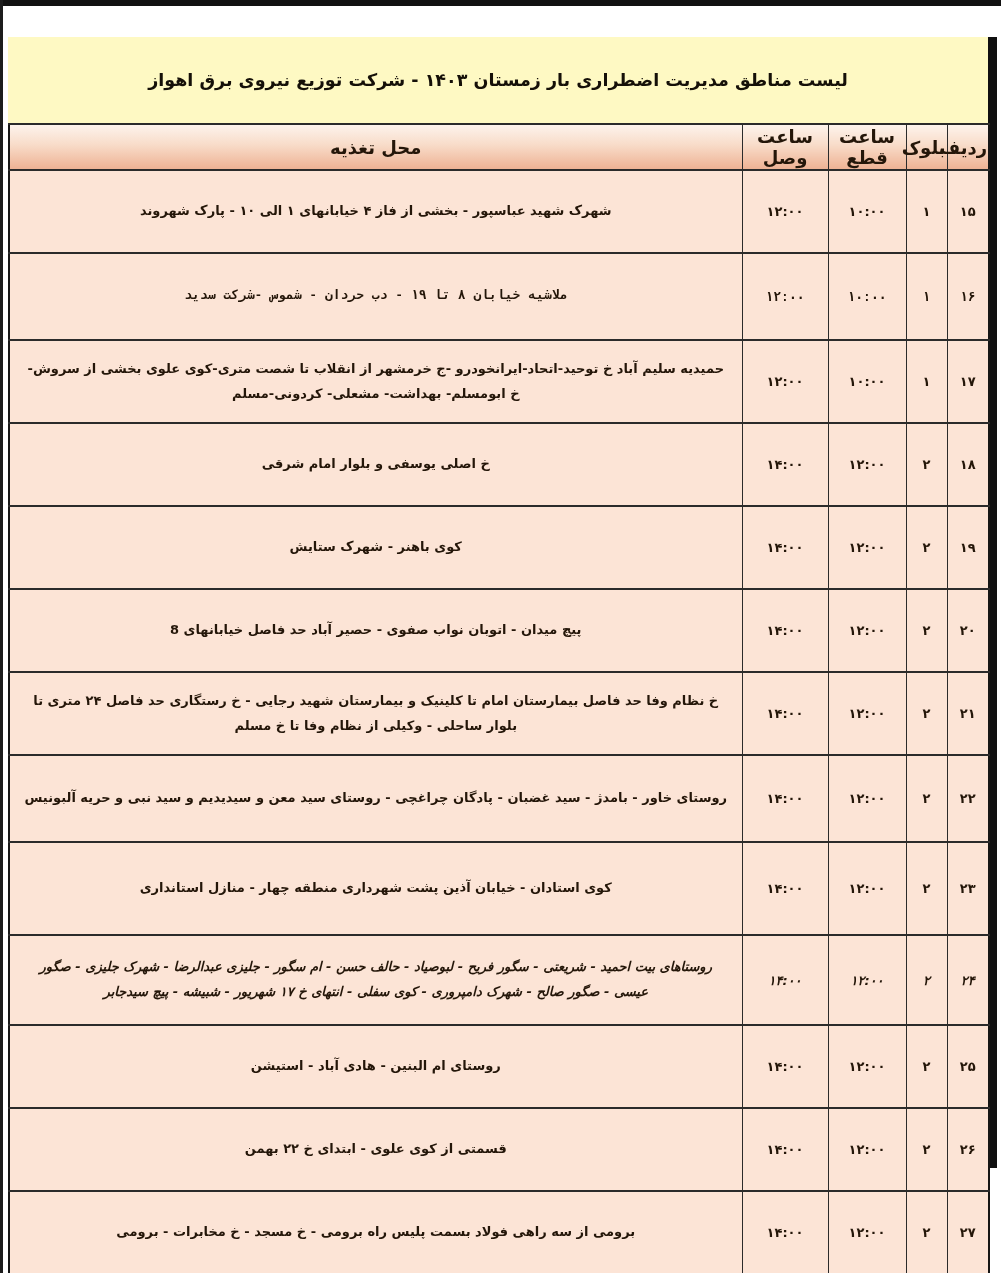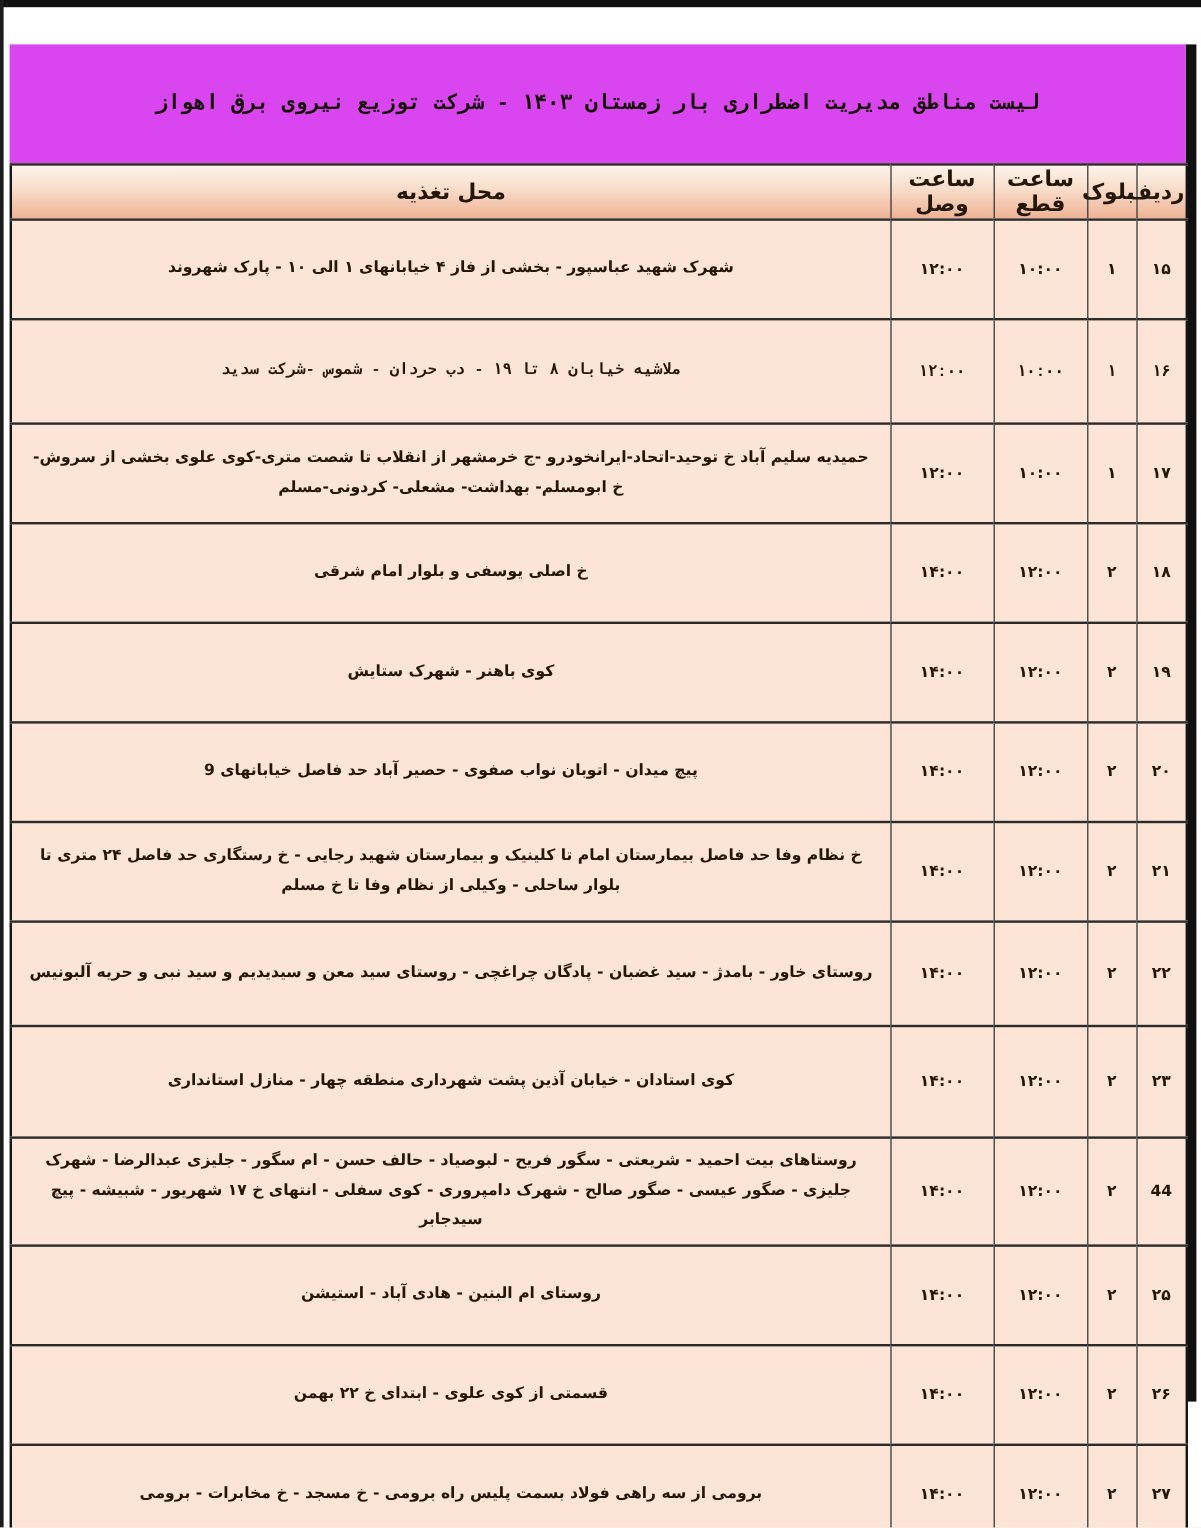--- a/index.html
+++ b/index.html
@@ -6,22 +6,22 @@
   body{
     width:1001px;height:1273px;position:relative;background:#ffffff;
     font-family:"DejaVu Sans","Liberation Sans",sans-serif;
     overflow:hidden;
   }
   .frame-top{position:absolute;left:0;top:0;width:1001px;height:6px;background:#111111;}
   .frame-left{position:absolute;left:0;top:0;width:3px;height:1273px;background:#1c1c1c;}
   .frame-right{position:absolute;left:988px;top:37px;width:9px;height:1131px;background:#101010;}
   .sheet{position:absolute;left:8px;top:37px;width:980px;}
   .banner-yellow{
-    height:99px;background:#d946ef;display:flex;align-items:center;justify-content:center;
-    direction:rtl;font-weight:bold;font-size:17.5px;color:#151008;letter-spacing:.2px;font-family:Liberation Mono, monospace;
+    height:86px;background:#fef9c3;display:flex;align-items:center;justify-content:center;
+    direction:rtl;font-weight:bold;font-size:17.5px;color:#151008;letter-spacing:.2px;
   }
   .banner-red{
     height:44px;background:#fd0006;display:flex;align-items:center;justify-content:center;
     direction:rtl;font-weight:bold;font-size:16.5px;color:#16100a;
   }
   table.outage{
     width:980px;border-collapse:collapse;table-layout:fixed;background:#fce4d6;
     direction:rtl;
   }
   table.outage th,table.outage td{
@@ -33,21 +33,21 @@
   table.outage th{
     height:29px;font-size:18px;
     background:linear-gradient(to bottom,#fdf3ec 0%,#f8dcc9 45%,#eeb294 100%);
   }
   table.outage td{height:73px;font-size:13px;background:#fce4d6;}
   td.loc{padding:4px 14px;line-height:1.9;}
   td.num{font-size:13px;}
   tbody tr:nth-child(2) td{height:77px;font-family:Liberation Mono, monospace;}
   tbody tr:nth-child(8) td{height:77px;}
   tbody tr:nth-child(9) td{height:83px;}
-  tbody tr:nth-child(10) td{height:80px;}
+  tbody tr:nth-child(10) td{height:80px;font-style:italic;}
   tbody tr:nth-child(14) td{height:80px;}
   col.c-row{width:42px;} col.c-block{width:41px;}
   col.c-cut{width:78px;} col.c-rec{width:86px;} col.c-loc{width:733px;}
 </style>
 </head>
 <body>
 
 <div class="frame-top"></div>
 <div class="frame-left"></div>
 <div class="frame-right"></div>
@@ -107,21 +107,21 @@
           <td class="num">۲</td>
           <td class="num">۱۲:۰۰</td>
           <td class="num">۱۴:۰۰</td>
           <td class="loc">کوی باهنر - شهرک ستایش</td>
         </tr>
         <tr>
           <td class="num">۲۰</td>
           <td class="num">۲</td>
           <td class="num">۱۲:۰۰</td>
           <td class="num">۱۴:۰۰</td>
-          <td class="loc">پیچ میدان - اتوبان نواب صفوی - حصیر آباد حد فاصل خیابانهای 9</td>
+          <td class="loc">پیچ میدان - اتوبان نواب صفوی - حصیر آباد حد فاصل خیابانهای 8</td>
         </tr>
         <tr>
           <td class="num">۲۱</td>
           <td class="num">۲</td>
           <td class="num">۱۲:۰۰</td>
           <td class="num">۱۴:۰۰</td>
           <td class="loc">خ نظام وفا حد فاصل بیمارستان امام تا کلینیک و بیمارستان شهید رجایی - خ رستگاری حد فاصل ۲۴ متری تا بلوار ساحلی - وکیلی از نظام وفا تا خ مسلم</td>
         </tr>
         <tr>
           <td class="num">۲۲</td>
@@ -131,21 +131,21 @@
           <td class="loc">روستای خاور - بامدژ - سید غضبان - پادگان چراغچی - روستای سید معن و سیدیدیم و سید نبی و حریه آلبونیس</td>
         </tr>
         <tr>
           <td class="num">۲۳</td>
           <td class="num">۲</td>
           <td class="num">۱۲:۰۰</td>
           <td class="num">۱۴:۰۰</td>
           <td class="loc">کوی استادان - خیابان آذین پشت شهرداری منطقه چهار - منازل استانداری</td>
         </tr>
         <tr>
-          <td class="num">44</td>
+          <td class="num">۲۴</td>
           <td class="num">۲</td>
           <td class="num">۱۲:۰۰</td>
           <td class="num">۱۴:۰۰</td>
           <td class="loc">روستاهای بیت احمید - شریعتی - سگور فریح - لبوصیاد - حالف حسن - ام سگور - جلیزی عبدالرضا - شهرک جلیزی - صگور عیسی - صگور صالح - شهرک دامپروری - کوی سفلی - انتهای خ ۱۷ شهریور - شبیشه - پیچ سیدجابر</td>
         </tr>
         <tr>
           <td class="num">۲۵</td>
           <td class="num">۲</td>
           <td class="num">۱۲:۰۰</td>
           <td class="num">۱۴:۰۰</td>

